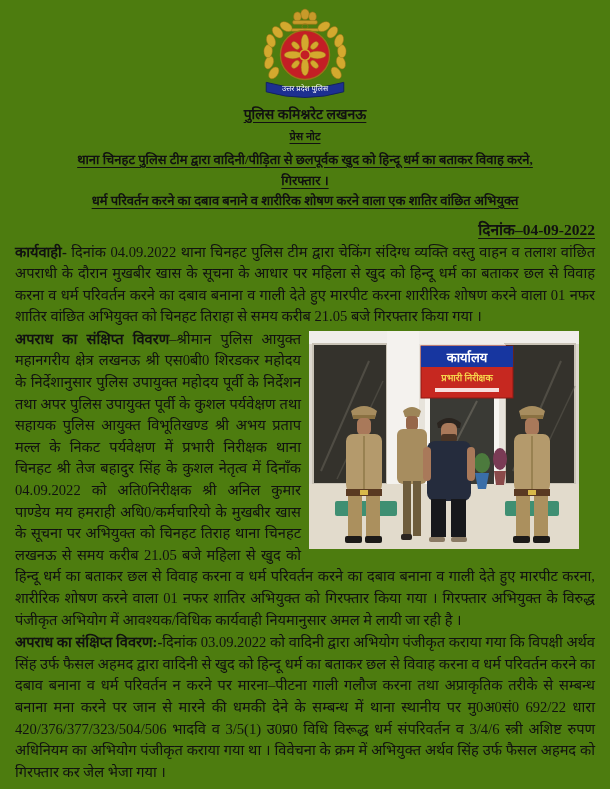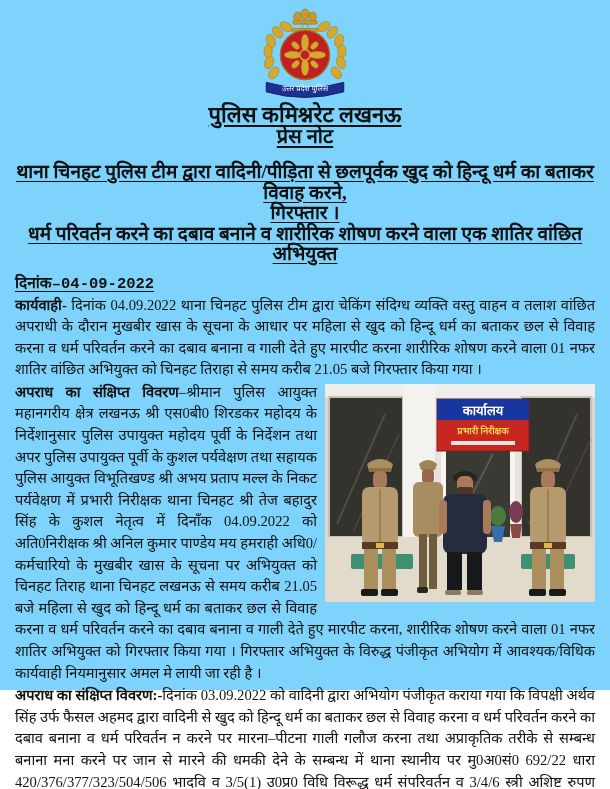--- a/index.html
+++ b/index.html
@@ -3,50 +3,50 @@
 <meta charset="utf-8">
 <style>
   html,body{margin:0;padding:0;background:#ffffff;}
   body{
     width:610px;height:789px;overflow:hidden;
     font-family:"Liberation Serif", serif;
     color:#111;
     -webkit-font-smoothing:antialiased;
   }
   .page{
-    width:610px;height:690px;background:#7dd3fc;box-sizing:border-box;
+    width:610px;height:789px;background:#4d7c0f;box-sizing:border-box;
     padding:6px 15px 0 15px;
   }
   .masthead{text-align:center;}
   .logo-wrap{display:flex;justify-content:center;margin-bottom:2px;}
   .org-title{
-    font-size:22px;font-weight:bold;line-height:21px;
+    font-size:14px;font-weight:bold;line-height:21px;
     text-decoration:underline;text-underline-offset:3px;
   }
   .doc-type{
-    font-size:20px;font-weight:bold;line-height:20px;margin-top:1px;
+    font-size:11px;font-weight:bold;line-height:20px;margin-top:1px;
     text-decoration:underline;text-underline-offset:3px;
   }
   .headline{
-    margin-top:16px;text-align:center;font-weight:bold;font-size:19px;line-height:20.5px;
+    margin-top:4px;text-align:center;font-weight:bold;font-size:13px;line-height:20.5px;
   }
   .headline .hl{
     text-decoration:underline;text-underline-offset:3px;
   }
   .date-line{
-    text-align:left;font-weight:bold;font-size:15.5px;margin-top:6px;margin-bottom:2px;font-family:Liberation Mono, monospace;
+    text-align:right;font-weight:bold;font-size:15.5px;margin-top:6px;margin-bottom:2px;
   }
   .date-line span{text-decoration:underline;text-underline-offset:3px;}
   .body-copy p{
     margin:0 0 1px 0;
     font-size:14.6px;line-height:21.6px;text-align:justify;
   }
   .lead{font-weight:bold;text-underline-offset:2px;}
   .photo{
-    float:right;width:270px;height:218px;margin:2px 0 4px 8px;
+    float:right;width:270px;height:218px;margin:2px 16px 4px 8px;
     background:#ddd8ce;position:relative;overflow:hidden;
   }
   .photo svg{display:block;}
   .clear{clear:both;}
 </style>
 </head>
 <body>
 
 <div class="page">
 

